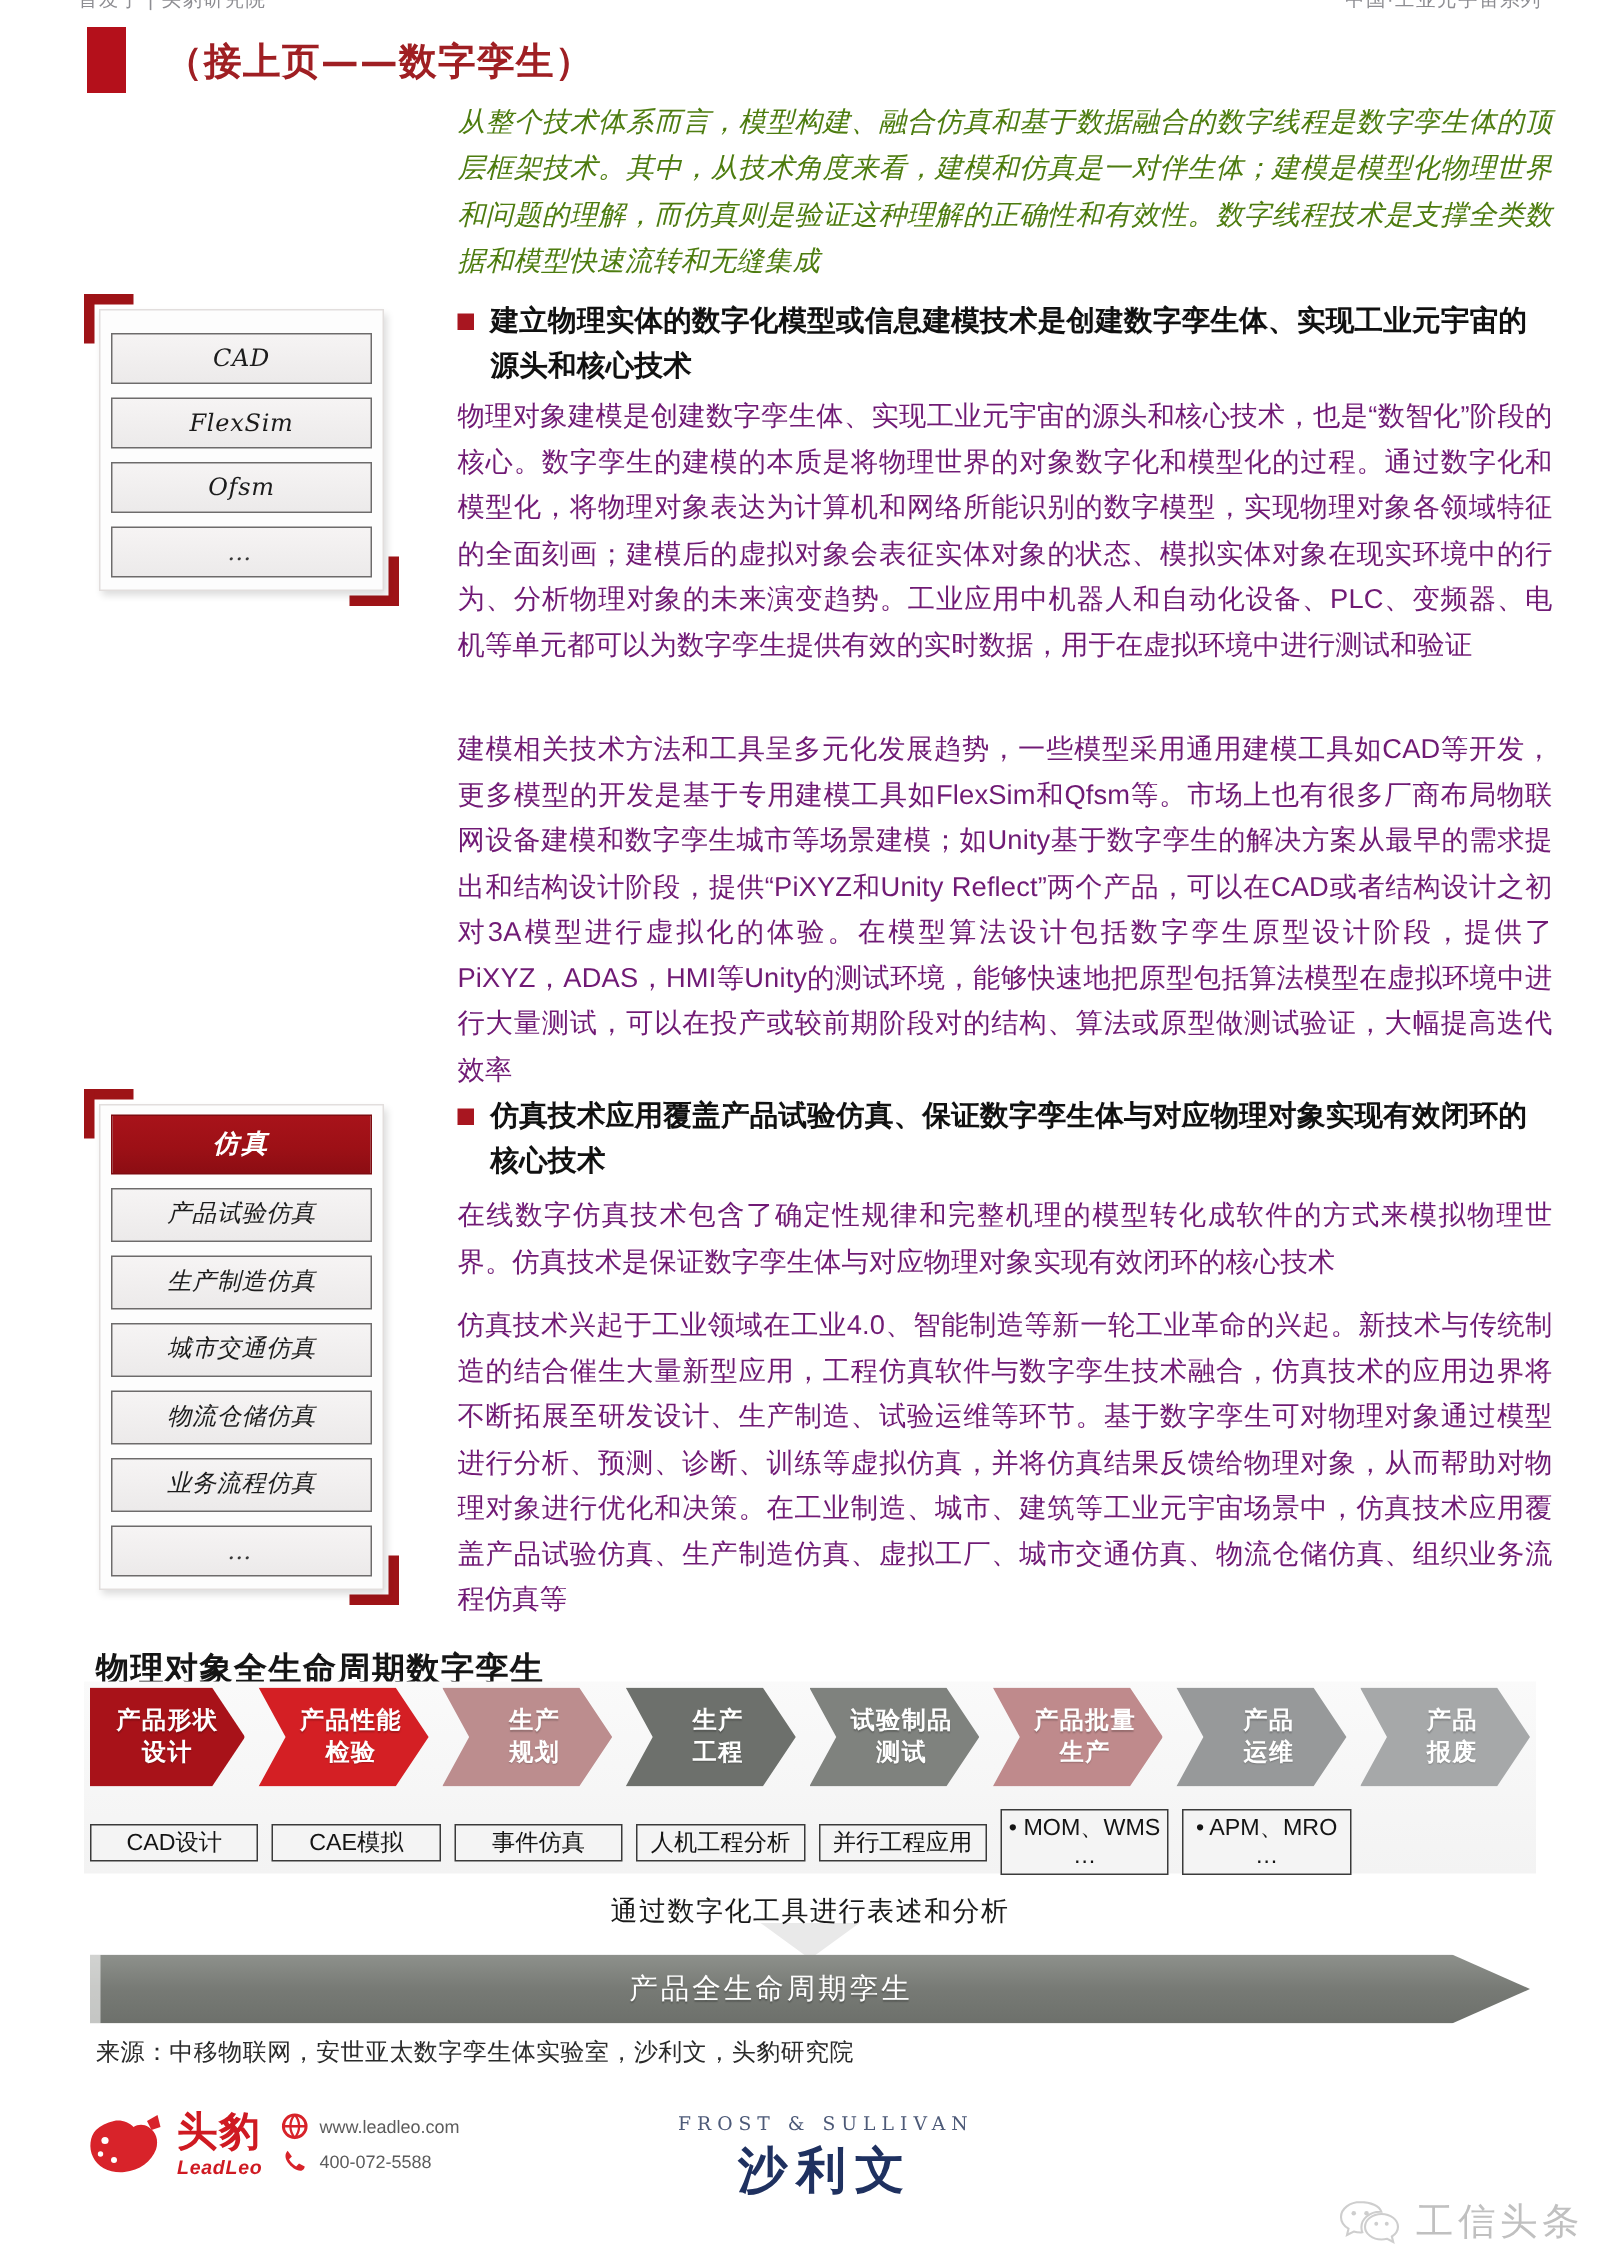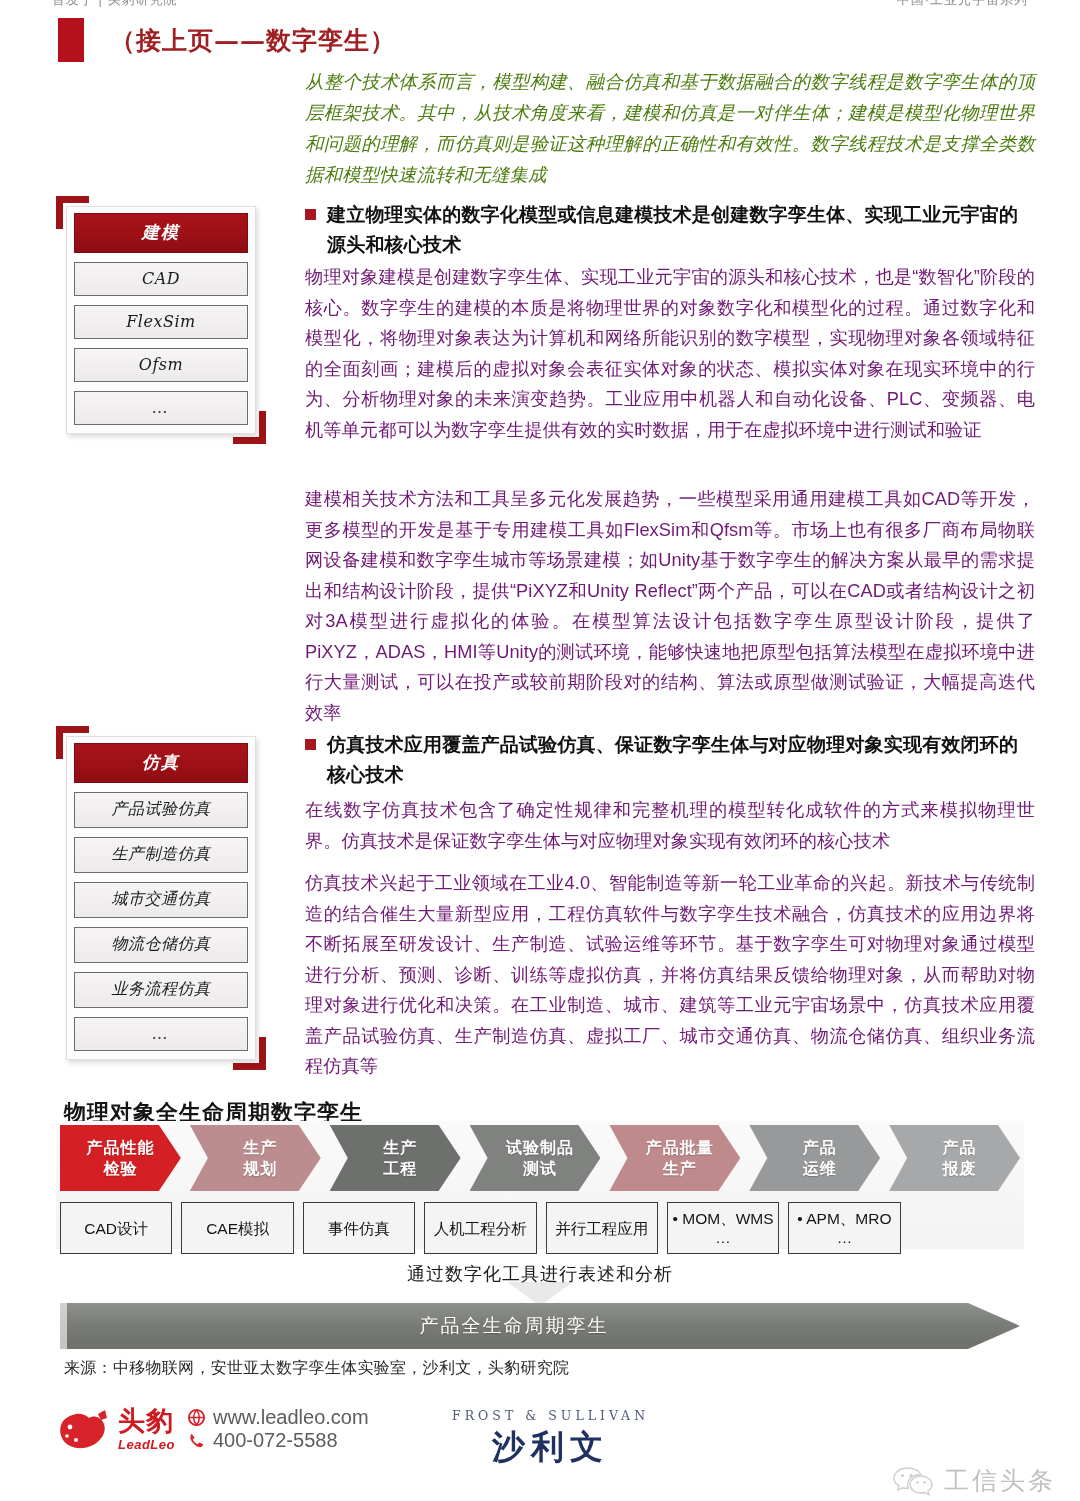--- a/index.html
+++ b/index.html
@@ -226,20 +226,21 @@
   .chev:last-child { margin-right: 0; }
   .chev-label { display: block; width: 100%; }
 
   .lc-boxes {
     position: absolute;
     left: 60px;
     top: 1202px;
     width: 960px;
     height: 52px;
     display: flex;
+    align-items: center;
   }
   .lc-box {
     flex: 1 1 0;
     margin-right: 9px;
     border: 1px solid #3a3a3a;
     background: #f4f4f4;
     display: flex;
     align-items: center;
     justify-content: center;
     text-align: center;
@@ -346,21 +347,21 @@
     font-style: italic;
     color: #cf1a22;
     letter-spacing: .5px;
     margin-top: 3px;
   }
   .leadleo-contact {
     margin-left: 12px;
     display: flex;
     flex-direction: column;
     justify-content: center;
-    font-size: 20px;
+    font-size: 12px;
     color: #5c5c5c;
   }
   .contact-row { display: flex; align-items: center; height: 23px; }
   .contact-ico { width: 19px; height: 19px; margin-right: 7px; flex: none; }
 
   .sullivan { position: absolute; left: 452px; top: 10px; text-align: center; }
   .sullivan-en {
     font-family: "DejaVu Serif", "Liberation Serif", serif;
     font-size: 12.5px;
     letter-spacing: 4px;
@@ -405,21 +406,20 @@
   <div class="title-marker"></div>
   <div class="title-text">（接上页——数字孪生）</div>
 </div>
 
 <div class="intro">从整个技术体系而言，模型构建、融合仿真和基于数据融合的数字线程是数字孪生体的顶层框架技术。其中，从技术角度来看，建模和仿真是一对伴生体；建模是模型化物理世界和问题的理解，而仿真则是验证这种理解的正确性和有效性。数字线程技术是支撑全类数据和模型快速流转和无缝集成</div>
 
 <div class="panel" id="panel-modeling">
   <div class="panel-bracket-tl"></div>
   <div class="panel-bracket-br"></div>
   <div class="panel-inner">
-    <div class="panel-head">建模</div>
     <div class="panel-item">CAD</div>
     <div class="panel-item">FlexSim</div>
     <div class="panel-item">Ofsm</div>
     <div class="panel-item ellipsis">…</div>
   </div>
 </div>
 
 <div class="panel" id="panel-simulation">
   <div class="panel-bracket-tl"></div>
   <div class="panel-bracket-br"></div>
@@ -447,20 +447,23 @@
 </div>
 <div class="body-par" id="par-sim-1">在线数字仿真技术包含了确定性规律和完整机理的模型转化成软件的方式来模拟物理世界。仿真技术是保证数字孪生体与对应物理对象实现有效闭环的核心技术</div>
 <div class="body-par" id="par-sim-2">仿真技术兴起于工业领域在工业4.0、智能制造等新一轮工业革命的兴起。新技术与传统制造的结合催生大量新型应用，工程仿真软件与数字孪生技术融合，仿真技术的应用边界将不断拓展至研发设计、生产制造、试验运维等环节。基于数字孪生可对物理对象通过模型进行分析、预测、诊断、训练等虚拟仿真，并将仿真结果反馈给物理对象，从而帮助对物理对象进行优化和决策。在工业制造、城市、建筑等工业元宇宙场景中，仿真技术应用覆盖产品试验仿真、生产制造仿真、虚拟工厂、城市交通仿真、物流仓储仿真、组织业务流程仿真等</div>
 
 <div class="lifecycle">
   <div class="lc-title">物理对象全生命周期数字孪生</div>
   <div class="lc-band"></div>
 </div>
 
 <div class="lc-chevrons" id="lc-chevrons">
+    <div class="chev" style="background: rgb(168, 18, 25);">
+      <span class="chev-label">产品形状<br>设计</span>
+    </div>
     <div class="chev" style="background: rgb(212, 31, 36);">
       <span class="chev-label">产品性能<br>检验</span>
     </div>
     <div class="chev" style="background: rgb(188, 141, 142);">
       <span class="chev-label">生产<br>规划</span>
     </div>
     <div class="chev" style="background: rgb(109, 112, 108);">
       <span class="chev-label">生产<br>工程</span>
     </div>
     <div class="chev" style="background: rgb(127, 130, 126);">

